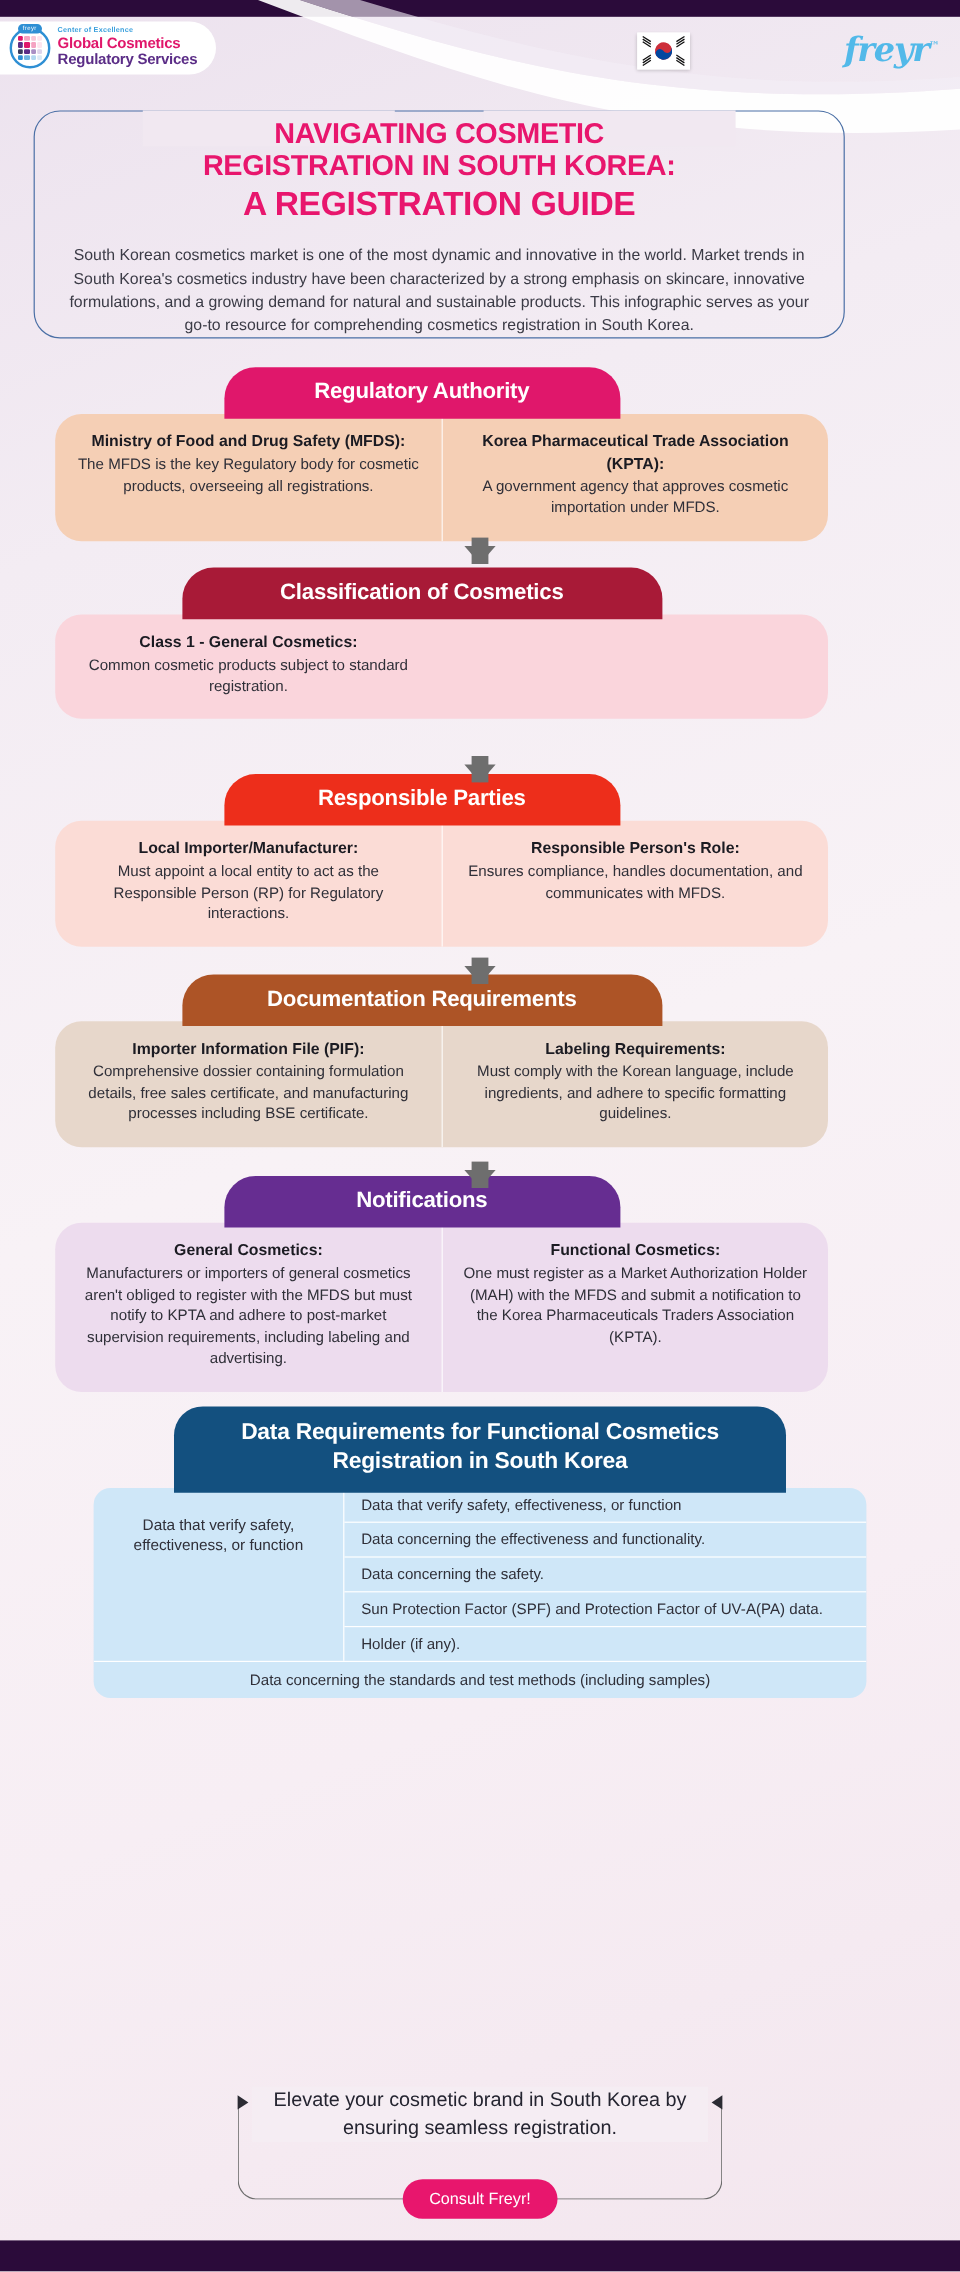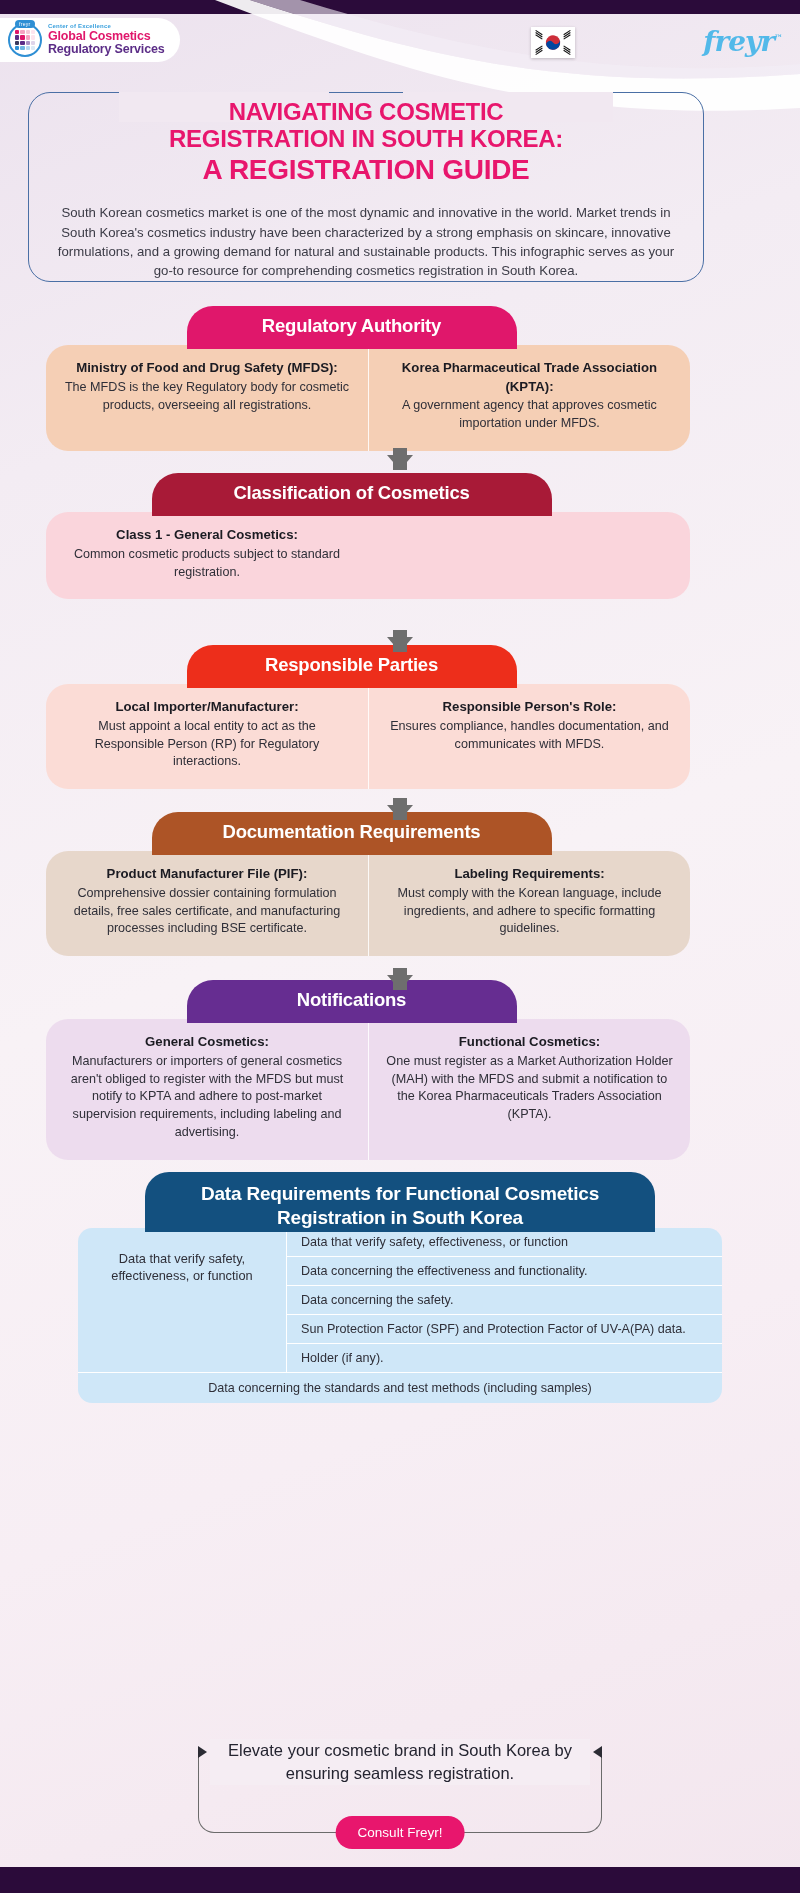--- a/index.html
+++ b/index.html
@@ -127,21 +127,21 @@
     content: ""; position: absolute; left: -7px; top: -22px;
     width: 14px; height: 22px; background: #6e6e6e;
   }
 
   
   .table-wrap { position: absolute; left: 0; width: 800px; }
   .tbl-head {
     margin: 0 auto; width: 510px; background: #13507f; color: #fff;
     border-radius: 24px 24px 0 0; text-align: center;
     font-weight: bold; font-size: 19px; line-height: 1.25;
-    padding: 10px 14px 2px; letter-spacing: -.2px; position: relative; z-index: 2;
+    padding: 10px 14px 14px; letter-spacing: -.2px; position: relative; z-index: 2;
   }
   .tbl {
     width: 644px; margin: -4px auto 0; background: #cfe7f8;
     border-radius: 14px; overflow: hidden; position: relative; z-index: 1;
   }
   .tbl-top { display: flex; }
   .tbl-left {
     width: 208px; flex: none; display: flex; align-items: flex-start;
     justify-content: center; padding: 22px 14px; text-align: center;
     font-size: 12.8px; line-height: 1.4; color: #2f2f38;
@@ -293,21 +293,21 @@
       <span>Ensures compliance, handles documentation, and communicates with MFDS.</span>
     </div>
   </div>
 </div>
 <div class="arrow" style="top:805px"></div>
 
 <div class="section" id="sec3" style="top:812px">
   <div class="sec-head wide" style="background:#ad5426">Documentation Requirements</div>
   <div class="sec-body" style="background:#e7d7cb">
     <div class="cell">
-      <b>Product Manufacturer File (PIF):</b>
+      <b>Importer Information File (PIF):</b>
       <span>Comprehensive dossier containing formulation details, free sales certificate,  and manufacturing processes including BSE certificate.</span>
     </div>
     <div class="cell">
       <b>Labeling Requirements:</b>
       <span>Must comply with the Korean language, include ingredients, and adhere to specific formatting guidelines.</span>
     </div>
   </div>
 </div>
 <div class="arrow" style="top:975px"></div>
 

